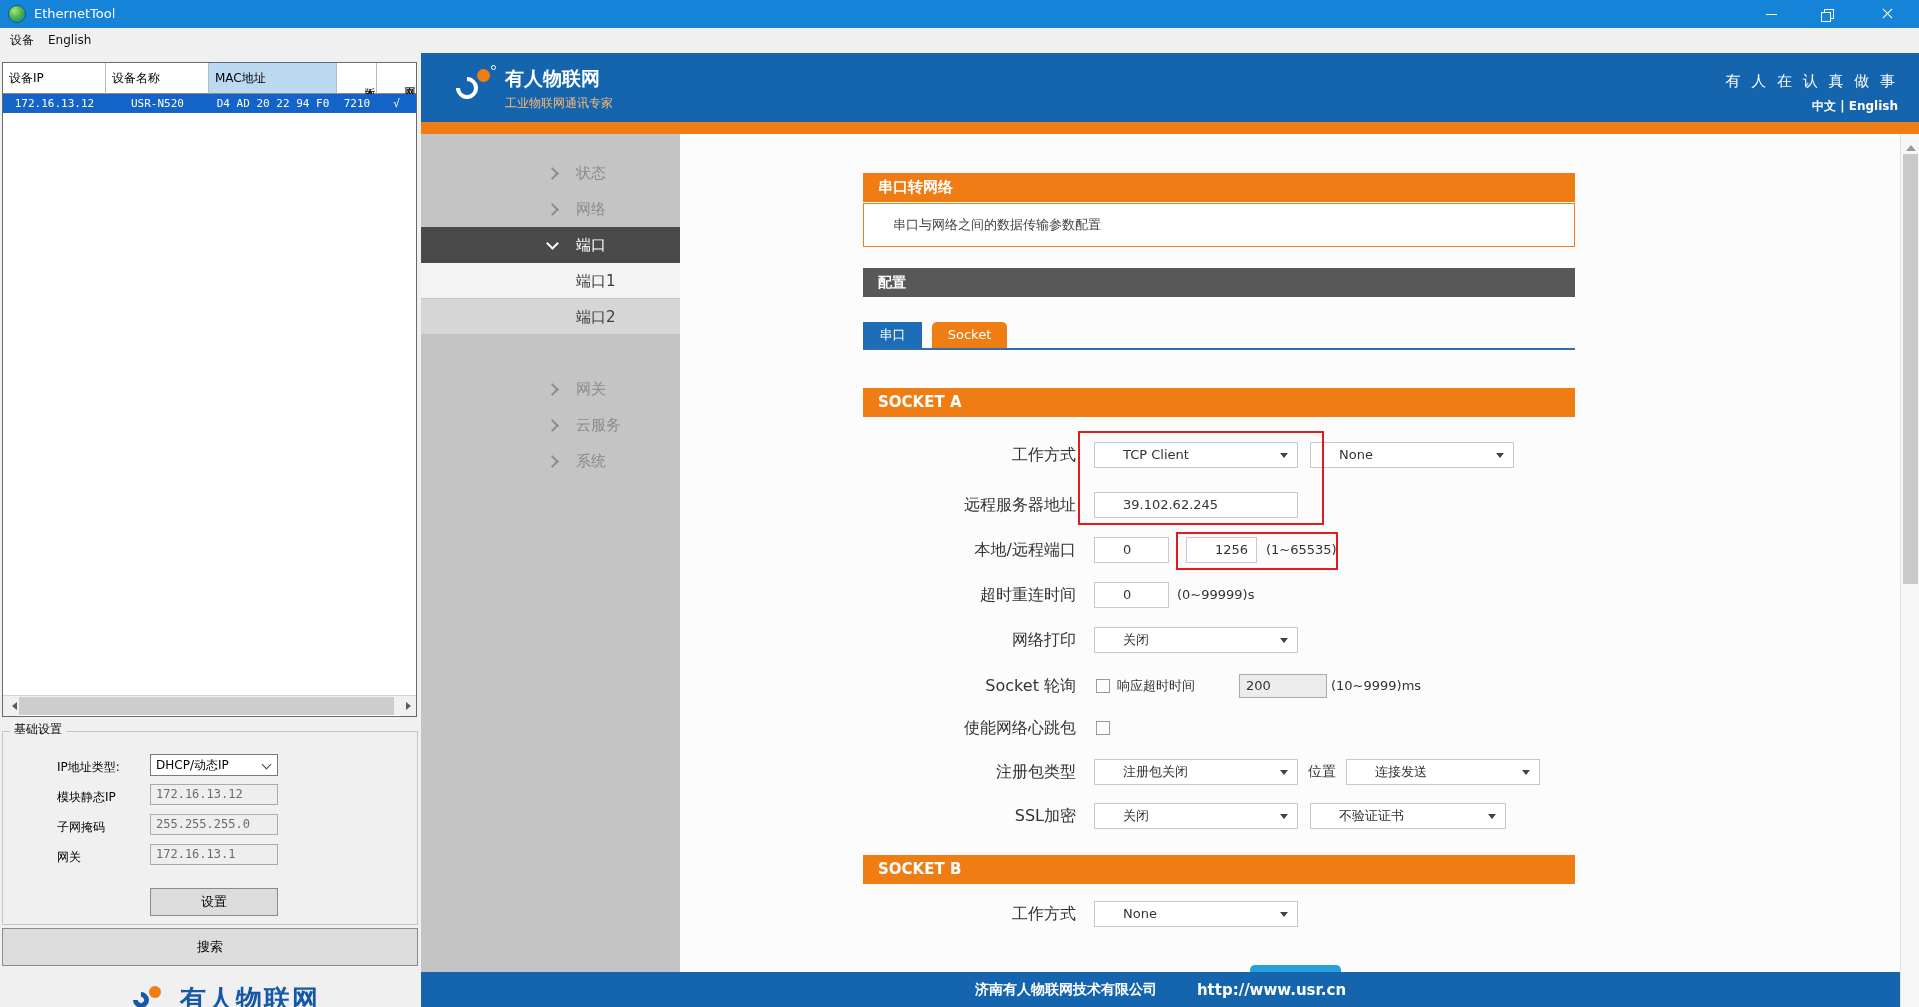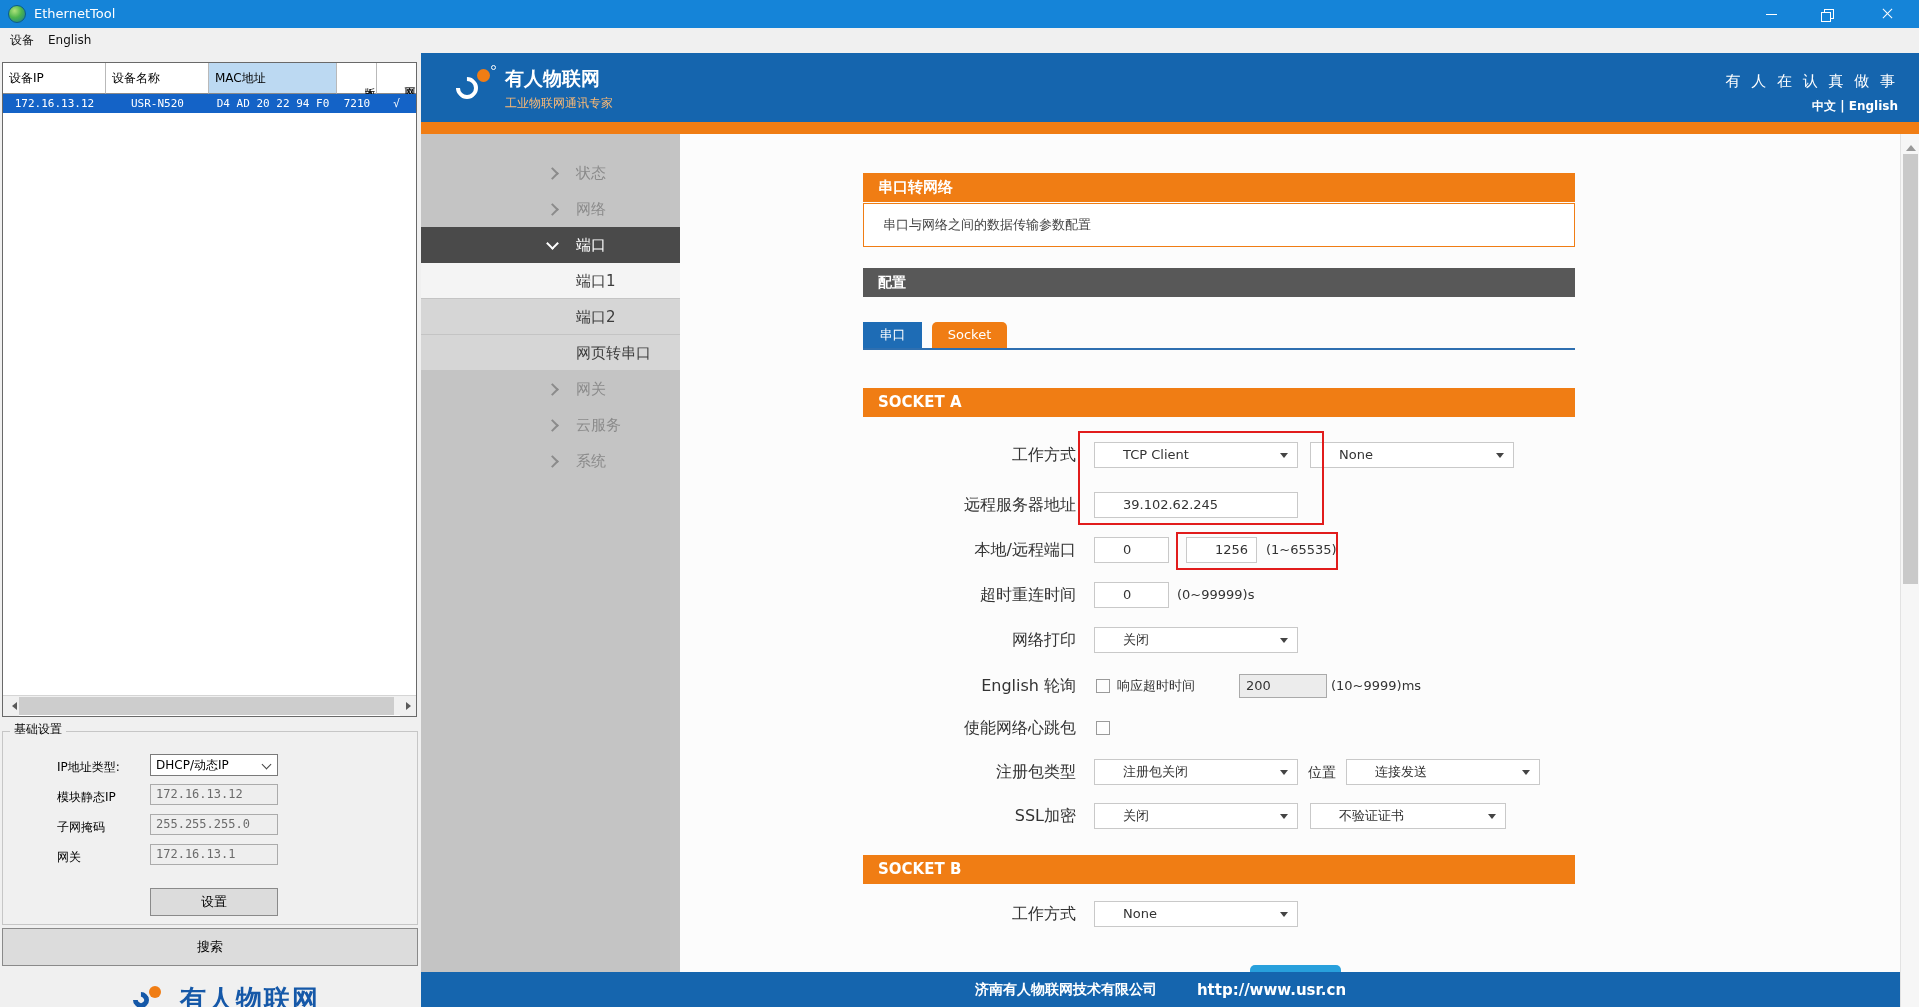--- a/index.html
+++ b/index.html
@@ -59,32 +59,32 @@
   .chev{position:absolute;left:127px;top:14px;width:7px;height:7px;border:solid #8b8b8b;border-width:0 2px 2px 0;transform:rotate(-45deg);}
   .chev-down{transform:rotate(45deg);top:12px;border-color:#fff;}
   .nav-open{background:#4a4a4a;color:#fff;}
   .nav-sub1{background:#f4f4f4;color:#3c3c3c;border-bottom:1px solid #c4c4c4;text-align:right;}
   .nav-sub{background:#d6d6d6;color:#3c3c3c;border-bottom:1px solid #c4c4c4;}
   
   .content{left:259px;top:81px;width:1222px;height:838px;background:#fcfcfc;}
   .obar{left:183px;width:712px;height:29px;background:#f07d14;color:#fff;font-size:15px;font-weight:bold;
         line-height:29px;padding-left:15px;}
   .descbox{left:183px;top:69px;width:712px;height:44px;background:#fff;border:1px solid #f07d14;
-           font-size:13px;color:#444;line-height:42px;padding-left:19px;}
+           font-size:13px;color:#444;line-height:42px;padding-left:29px;}
   .gbar{left:183px;top:134px;width:712px;height:29px;background:#585858;color:#fff;font-size:14px;
         font-weight:bold;line-height:29px;padding-left:15px;}
   .tab{top:188px;height:26px;color:#fff;font-size:13px;text-align:center;line-height:26px;}
   .tabline{left:183px;top:214px;width:712px;height:2px;background:#2e6fb0;}
   .flabel{width:220px;text-align:right;font-size:16px;color:#333;height:26px;line-height:26px;left:176px;}
   .sel,.inp{height:26px;background:#fff;border:1px solid #c9c9c9;font-size:13px;color:#333;
             line-height:24px;padding-left:28px;}
   .caret{position:absolute;right:9px;top:10px;width:0;height:0;border:4px solid transparent;border-top:5px solid #444;}
   .rng{font-size:13px;color:#333;height:26px;line-height:26px;}
   .cb{width:14px;height:14px;background:#fdfdfd;border:1px solid #9a9a9a;}
-  .slbl{font-size:13px;color:#333;height:26px;line-height:26px;}
+  .slbl{font-size:13px;color:#333;height:26px;line-height:26px;font-family:Liberation Serif, serif;}
   .dis-inp{height:24px;background:#ececec;border:1px solid #aaa;font-size:13px;color:#333;line-height:22px;padding-left:6px;}
   .redbox{border:2px solid #e11c1c;background:transparent;z-index:9;}
   .bfooter{left:0;top:919px;width:1479px;height:35px;background:#1565ae;color:#fff;display:flex;
            align-items:center;justify-content:center;gap:40px;}
   .vscroll{left:1479px;top:81px;width:19px;height:873px;background:#f6f6f6;border-left:1px solid #e2e2e2;}
   .tri-u{left:5px;top:6px;width:0;height:0;border:5px solid transparent;border-bottom:6px solid #999;}
   .vs-thumb{left:2px;top:20px;width:15px;height:430px;background:#c9c9c9;}
   .save-sliver{left:570px;top:831px;width:91px;height:7px;background:#28a0dc;border-radius:5px 5px 0 0;}
 </style>
 </head>
@@ -190,23 +190,20 @@
       <div class="abs nav-item nav-open" style="top:93px">
           <i class="chev chev-down"></i>
           <span class="nav-lbl">端口</span>
         </div>
       <div class="abs nav-item nav-sub1" style="top:129px">
           <span class="nav-lbl">端口1</span>
         </div>
       <div class="abs nav-item nav-sub" style="top:165px">
           <span class="nav-lbl">端口2</span>
         </div>
-      <div class="abs nav-item nav-sub" style="top:201px">
-          <span class="nav-lbl">网页转串口</span>
-        </div>
       <div class="abs nav-item" style="top:237px">
           <i class="chev"></i>
           <span class="nav-lbl">网关</span>
         </div>
       <div class="abs nav-item" style="top:273px">
           <i class="chev"></i>
           <span class="nav-lbl">云服务</span>
         </div>
       <div class="abs nav-item" style="top:309px">
           <i class="chev"></i>
@@ -243,21 +240,21 @@
 
       <div class="abs flabel" style="top:448px">超时重连时间</div>
       <div class="abs inp" style="left:414px;top:448px;width:75px">0</div>
       <div class="abs rng" style="left:497px;top:448px">(0~99999)s</div>
 
       <div class="abs flabel" style="top:493px">网络打印</div>
       <div class="abs sel" style="left:414px;top:493px;width:204px">
         <span>关闭</span><i class="caret"></i>
       </div>
 
-      <div class="abs flabel" style="top:539px">English 轮询</div>
+      <div class="abs flabel" style="top:539px">Socket 轮询</div>
       <div class="abs cb" style="left:416px;top:545px"></div>
       <div class="abs slbl" style="left:437px;top:539px">响应超时时间</div>
       <div class="abs dis-inp" style="left:559px;top:540px;width:88px">200</div>
       <div class="abs rng" style="left:651px;top:539px">(10~9999)ms</div>
 
       <div class="abs flabel" style="top:581px">使能网络心跳包</div>
       <div class="abs cb" style="left:416px;top:587px"></div>
 
       <div class="abs flabel" style="top:625px">注册包类型</div>
       <div class="abs sel" style="left:414px;top:625px;width:204px">

